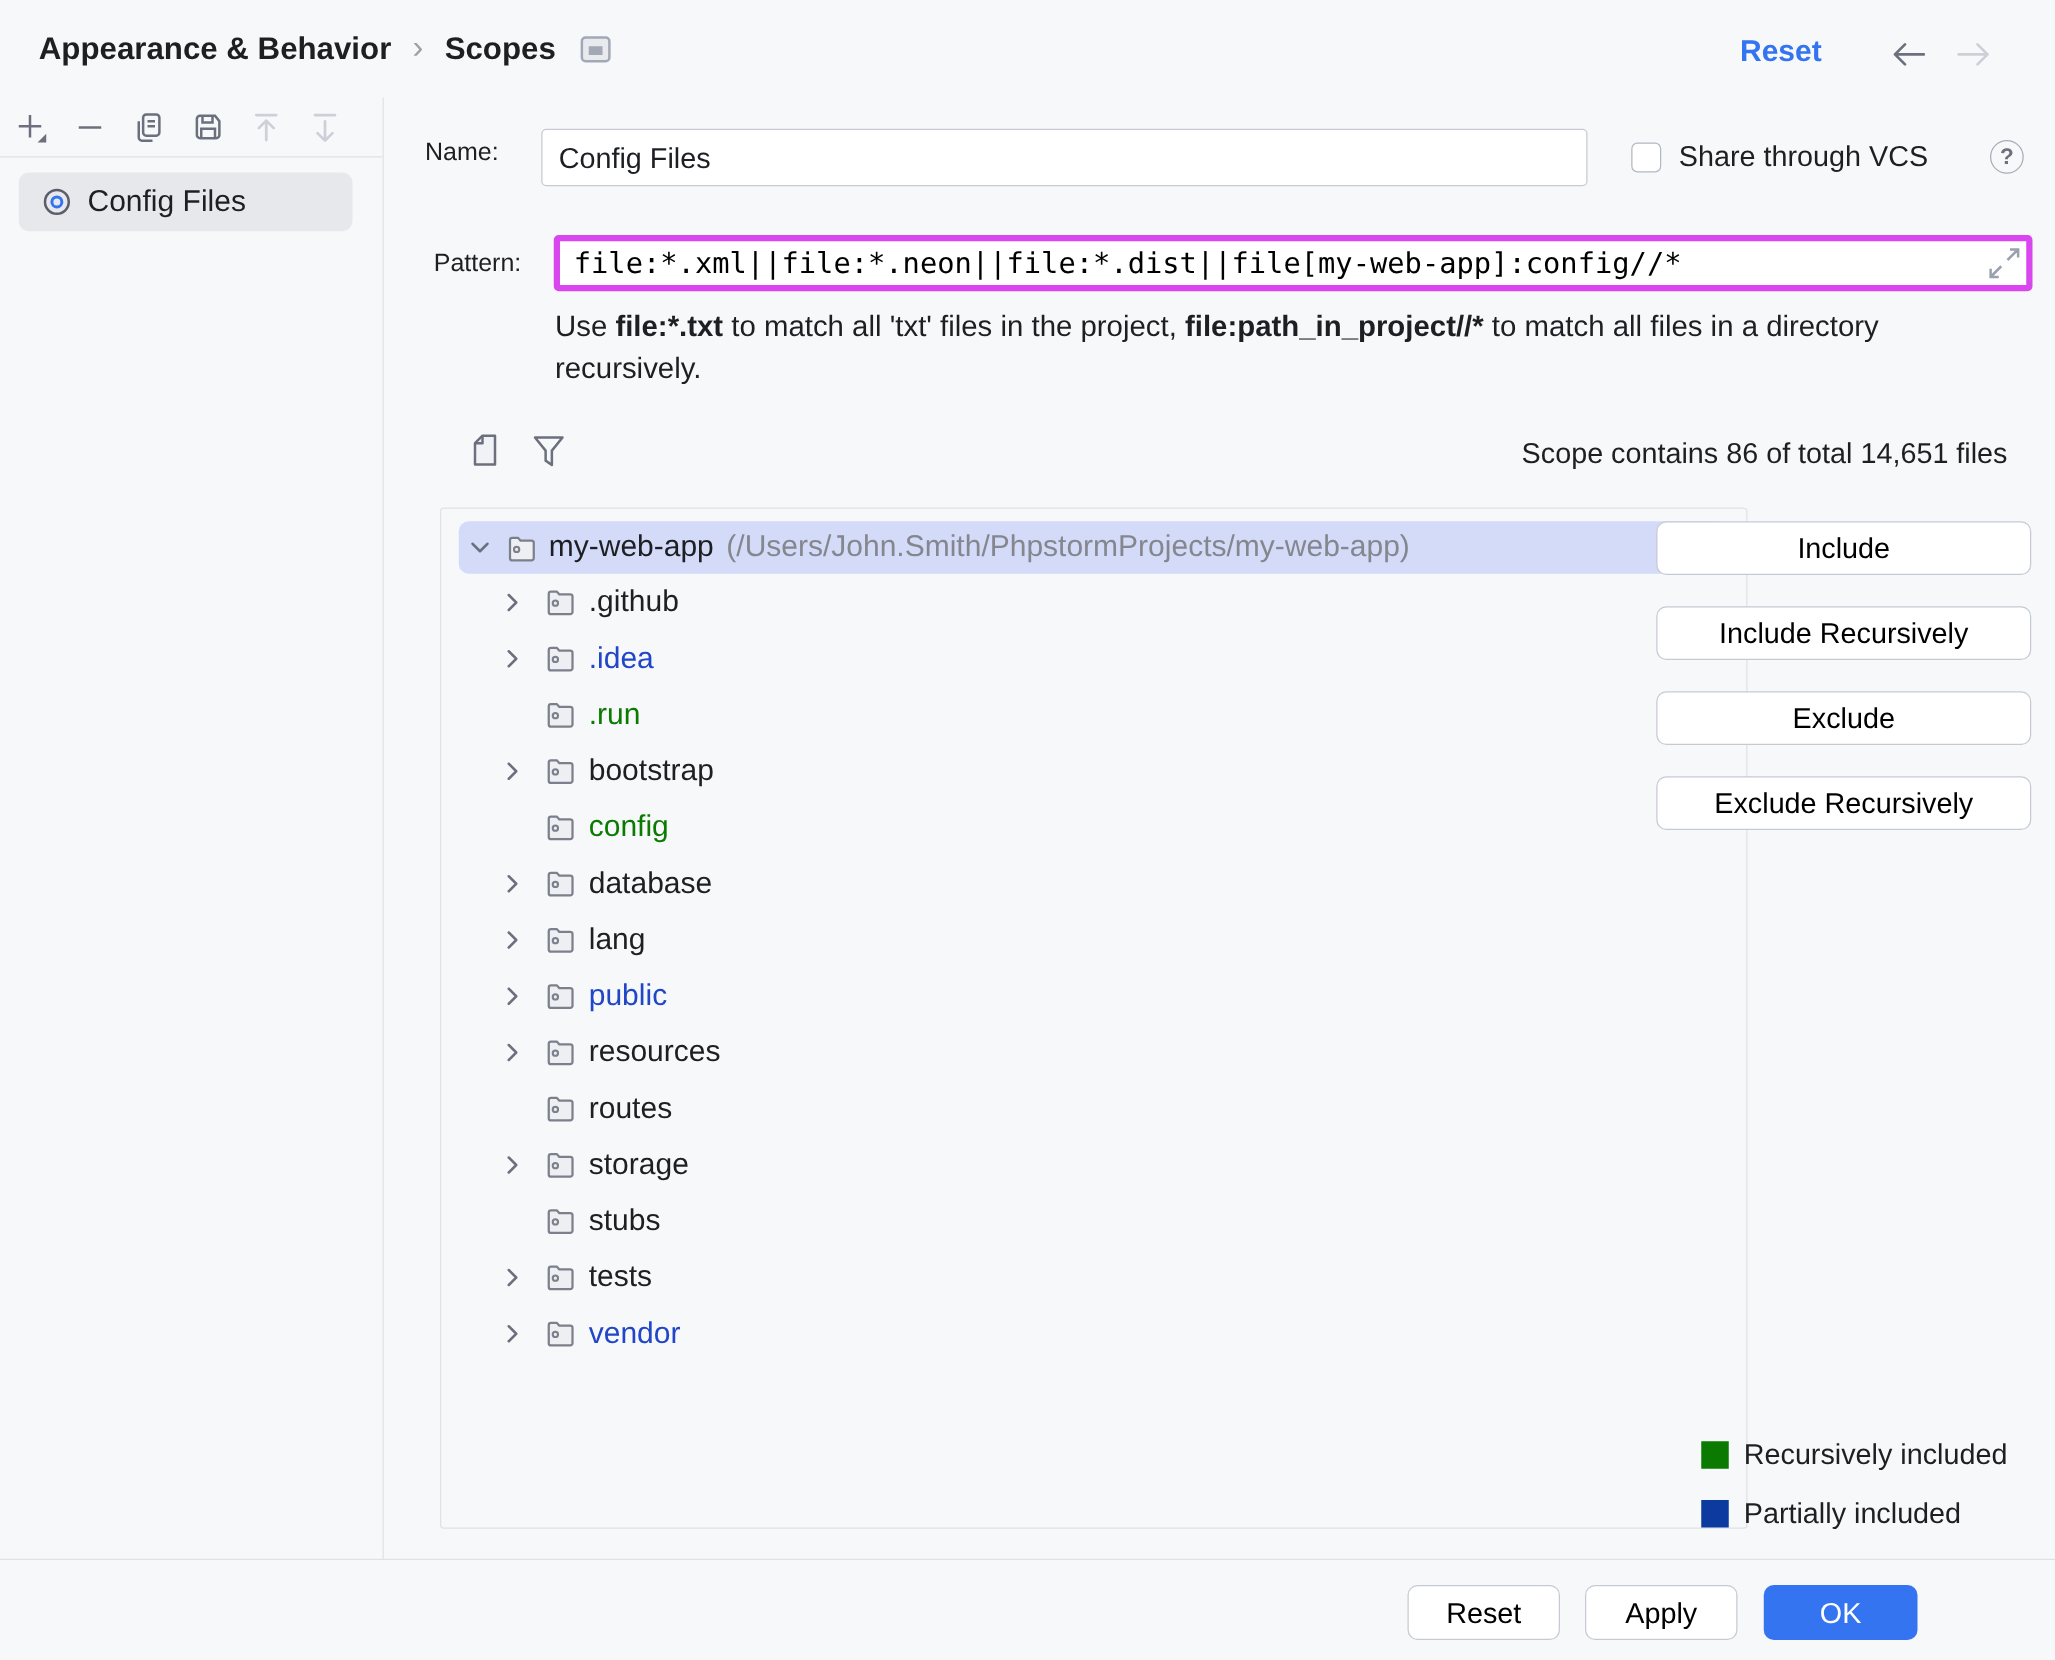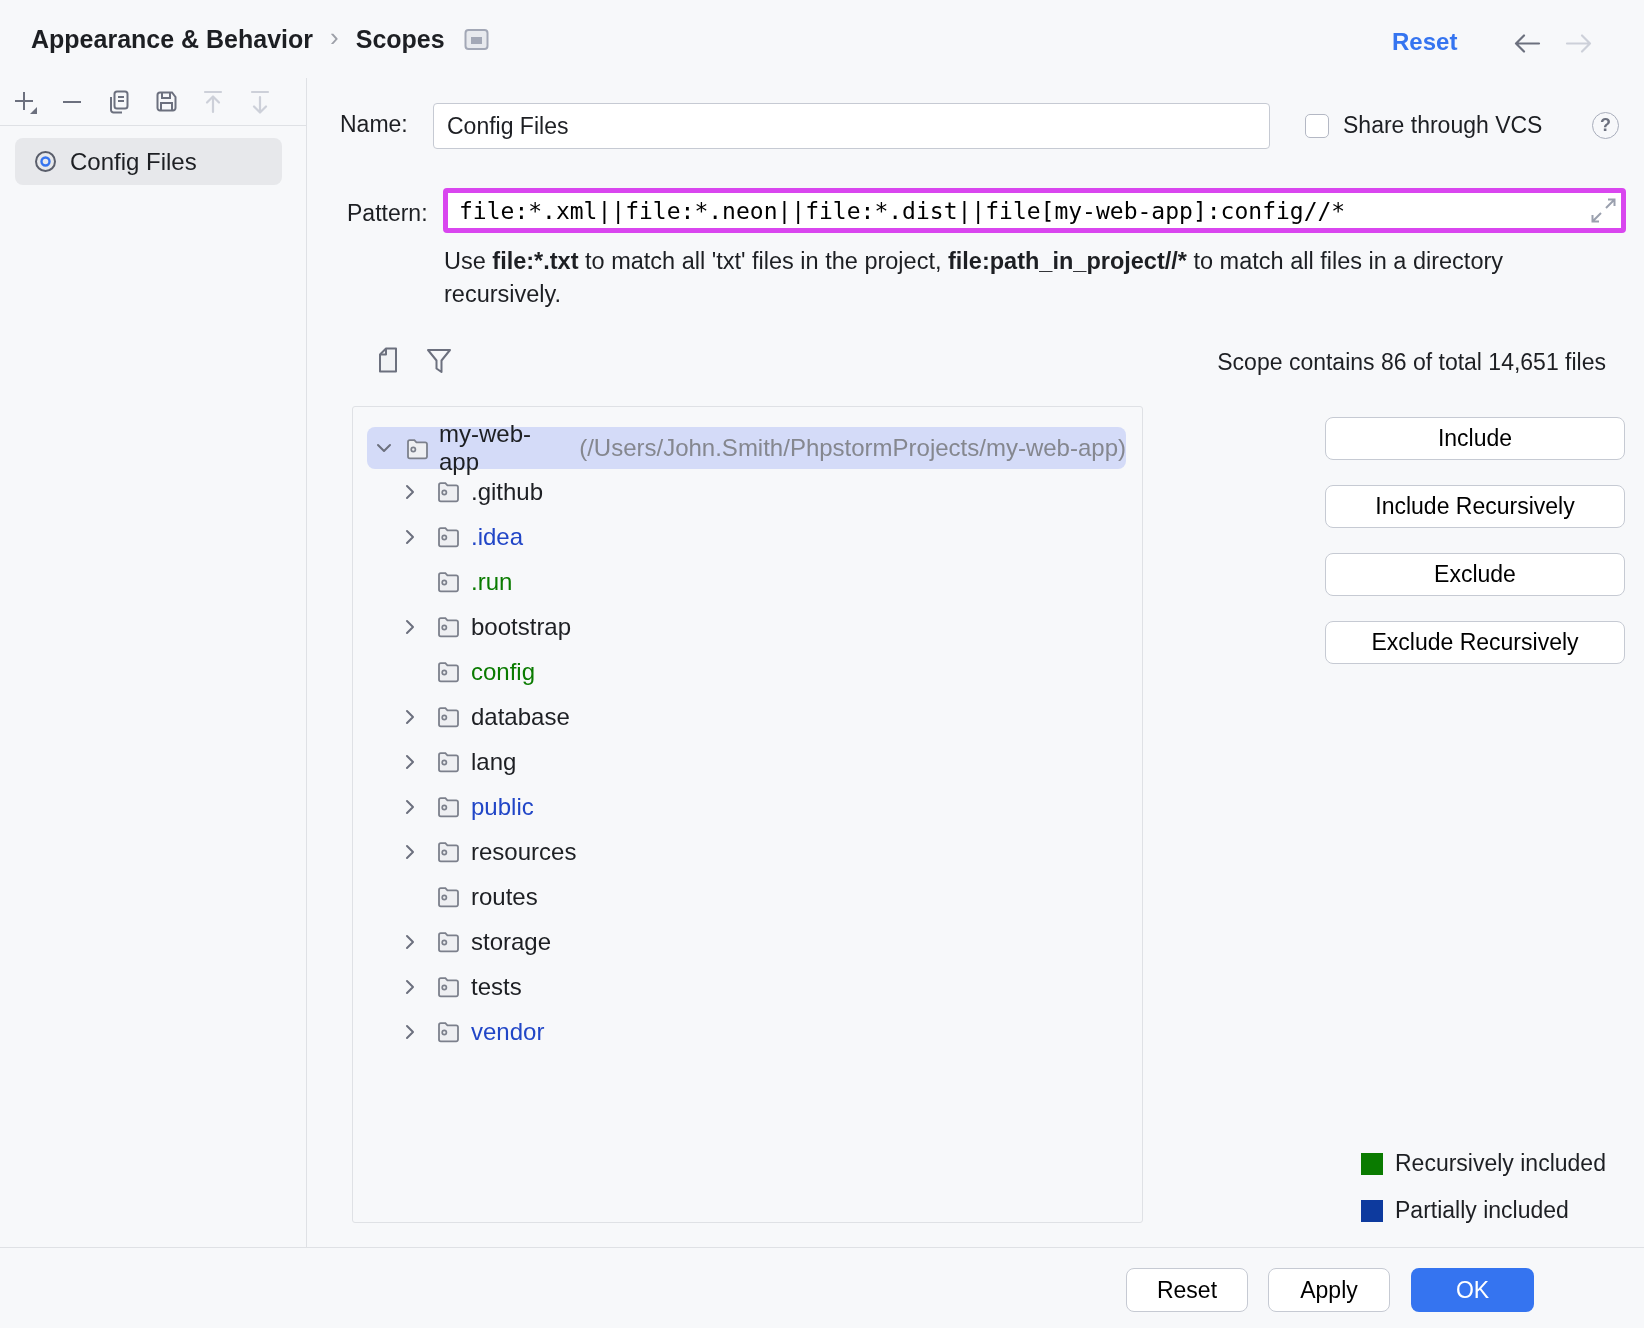--- a/index.html
+++ b/index.html
@@ -17,41 +17,41 @@
   .nav-fwd  { left:1565px; }
 
   
   .sidebar { position:absolute; left:0; top:78px; width:307px; height:1169px; border-right:1px solid #DFE1E5; }
   .side-toolbar { height:48px; display:flex; align-items:center; padding-left:12px; gap:21px; border-bottom:1px solid #DFE1E5; }
   .tool-btn { width:26px; height:26px; display:flex; align-items:center; justify-content:center; cursor:pointer; }
   .scope-item { position:absolute; left:15px; right:24px; top:60px; height:47px; background:#E7E8EB; border-radius:8px; display:flex; align-items:center; padding-left:18px; font-size:24px; cursor:pointer; }
   .scope-item svg { margin-right:12px; }
 
   
-  .field-label { position:absolute; font-size:23px; }
+  .field-label { position:absolute; font-size:20px; }
   .name-label { left:340px; top:111px; }
   .pattern-label { left:347px; top:200px; }
   .text-input { position:absolute; background:#FFFFFF; border:1px solid #C6CAD3; border-radius:4px; font-size:23px; color:#1D1F23; padding:0 13px; outline:none; font-family:"Liberation Sans", sans-serif; }
   .name-input { left:433px; top:103px; width:837px; height:46px; }
   .pattern-wrap { position:absolute; left:443px; top:188px; width:1183px; height:45px; }
   .pattern-input { position:absolute; left:0; top:0; width:100%; height:100%; background:#FFFFFF; border:5px solid #d946ef; border-radius:4px; font-family:"DejaVu Sans Mono", monospace; font-size:23px; padding:0 56px 0 11px; outline:none; }
   .expand-icon { position:absolute; right:9px; top:9px; width:27px; height:27px; cursor:pointer; }
   .checkbox { position:absolute; left:1305px; top:114px; width:24px; height:24px; background:#FFFFFF; border:1.5px solid #B4B8C4; border-radius:5px; cursor:pointer; }
   .share-label { position:absolute; left:1343px; top:112px; font-size:23px; }
   .help-circle { position:absolute; left:1592px; top:112px; width:27px; height:27px; border:1.5px solid #A8ADBB; border-radius:50%; color:#6C707E; font-size:18px; font-weight:bold; display:flex; align-items:center; justify-content:center; cursor:pointer; }
   .hint { position:absolute; left:444px; top:245px; width:1125px; font-size:23.5px; line-height:33px; }
 
   
   .mini-tool { position:absolute; width:28px; height:30px; cursor:pointer; }
   .copy-tool { left:374px; top:345px; }
   .filter-tool { left:425px; top:346px; }
   .scope-summary { position:absolute; top:349px; right:38px; font-size:23px; }
 
   
-  .tree-panel { position:absolute; left:352px; top:406px; width:791px; height:817px; border:1px solid #DFE1E5; border-radius:3px; padding-top:20px; overflow:hidden; }
+  .tree-panel { position:absolute; left:352px; top:406px; width:1046px; height:817px; border:1px solid #DFE1E5; border-radius:3px; padding-top:10px; overflow:hidden; }
   .tree-root-row { height:42px; margin:0 16px 0 14px; border-radius:8px; background:#D4DBF8; display:flex; align-items:center; padding-left:6px; cursor:pointer; }
   .tree-root-row .chev { width:22px; height:22px; margin-right:10px; }
   .tree-root-row .folder { width:25px; height:25px; margin-right:9px; }
   .root-name { font-size:24px; }
   .root-path { font-size:24px; color:#85878F; margin-left:10px; white-space:nowrap; }
   .tree-row { height:45px; display:flex; align-items:center; padding-left:46px; cursor:pointer; }
   .tree-row .chev { width:22px; height:22px; margin-right:15px; }
   .tree-row .folder { width:25px; height:25px; margin-right:10px; }
   .tree-label { font-size:24px; }
 
@@ -339,20 +339,34 @@
       </span>
       <span class="folder">
         <svg width="25" height="25" viewBox="0 0 25 25">
               <path d="M3 20.5V6A1.8 1.8 0 0 1 4.8 4.2h4.6l2 2.2h8.8A1.8 1.8 0 0 1 22 8.2v12.3a1.8 1.8 0 0 1-1.8 1.8H4.8A1.8 1.8 0 0 1 3 20.5Z" fill="#EEEFF2" stroke="#7C808C" stroke-width="1.8"></path>
               <circle cx="8.3" cy="13.5" r="2.1" fill="none" stroke="#7C808C" stroke-width="1.7"></circle>
             </svg>
       </span>
       <span class="tree-label">storage</span>
     </div>
         <div class="tree-row">
+      <span class="chev" style="visibility: hidden;">
+        <svg width="22" height="22" viewBox="0 0 22 22">
+              <path d="M8 5l6 6-6 6" fill="none" stroke="#6C707E" stroke-width="2" stroke-linecap="round" stroke-linejoin="round"></path>
+            </svg>
+      </span>
+      <span class="folder">
+        <svg width="25" height="25" viewBox="0 0 25 25">
+              <path d="M3 20.5V6A1.8 1.8 0 0 1 4.8 4.2h4.6l2 2.2h8.8A1.8 1.8 0 0 1 22 8.2v12.3a1.8 1.8 0 0 1-1.8 1.8H4.8A1.8 1.8 0 0 1 3 20.5Z" fill="#EEEFF2" stroke="#7C808C" stroke-width="1.8"></path>
+              <circle cx="8.3" cy="13.5" r="2.1" fill="none" stroke="#7C808C" stroke-width="1.7"></circle>
+            </svg>
+      </span>
+      <span class="tree-label">stubs</span>
+    </div>
+        <div class="tree-row">
       <span class="chev">
         <svg width="22" height="22" viewBox="0 0 22 22">
               <path d="M8 5l6 6-6 6" fill="none" stroke="#6C707E" stroke-width="2" stroke-linecap="round" stroke-linejoin="round"></path>
             </svg>
       </span>
       <span class="folder">
         <svg width="25" height="25" viewBox="0 0 25 25">
               <path d="M3 20.5V6A1.8 1.8 0 0 1 4.8 4.2h4.6l2 2.2h8.8A1.8 1.8 0 0 1 22 8.2v12.3a1.8 1.8 0 0 1-1.8 1.8H4.8A1.8 1.8 0 0 1 3 20.5Z" fill="#EEEFF2" stroke="#7C808C" stroke-width="1.8"></path>
               <circle cx="8.3" cy="13.5" r="2.1" fill="none" stroke="#7C808C" stroke-width="1.7"></circle>
             </svg>

